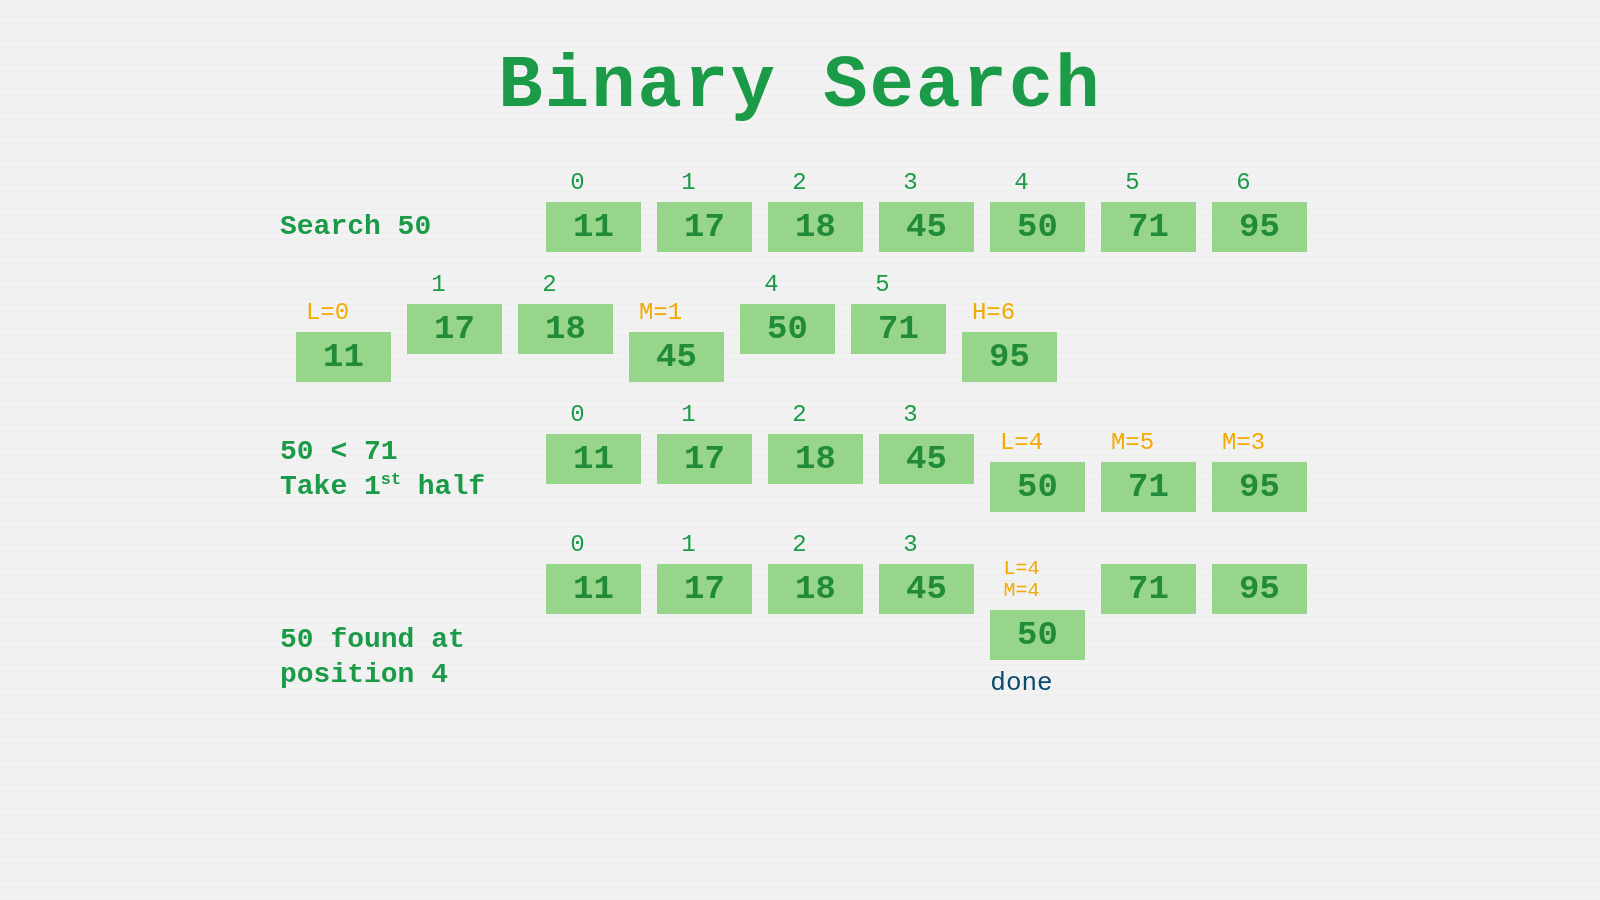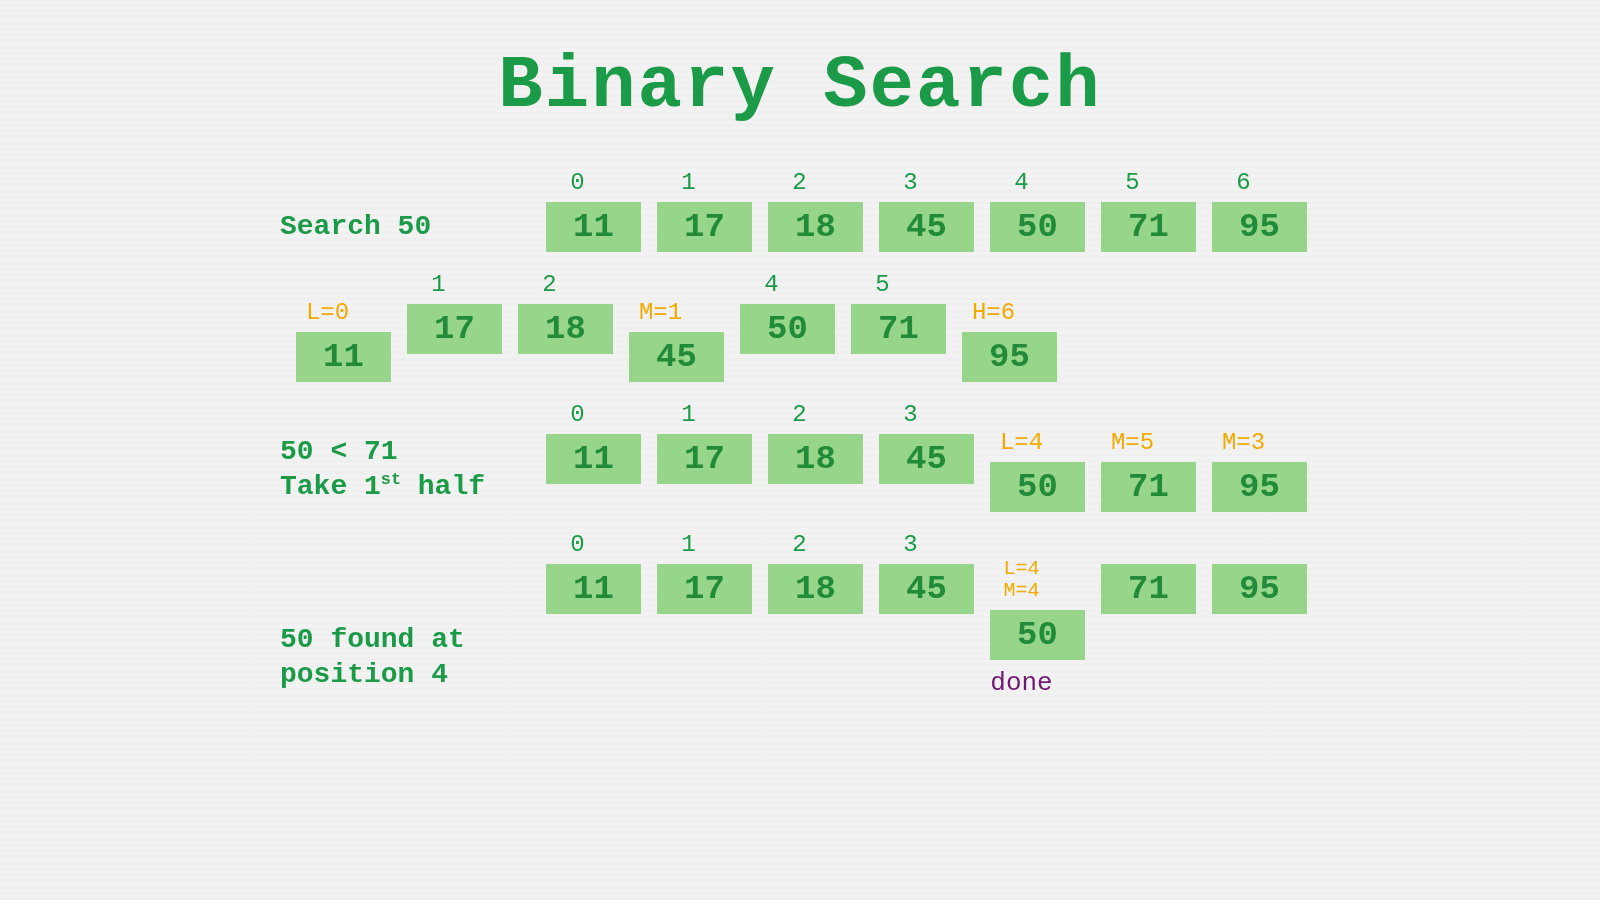--- a/index.html
+++ b/index.html
@@ -71,21 +71,21 @@
     color: #228b3a;
     font-weight: bold;
     font-size: 34px;
     width: 95px;
     height: 50px;
     line-height: 50px;
     text-align: center;
     margin-left: 32px;
   }
   .footer {
-    color: #701a75;
+    color: #0c4a6e;
     font-size: 26px;
     text-align: right;
     height: 34px;
     line-height: 34px;
     margin-top: 6px;
   }
   .footer.empty { visibility: hidden; }
 </style>
 </head>
 <body>

